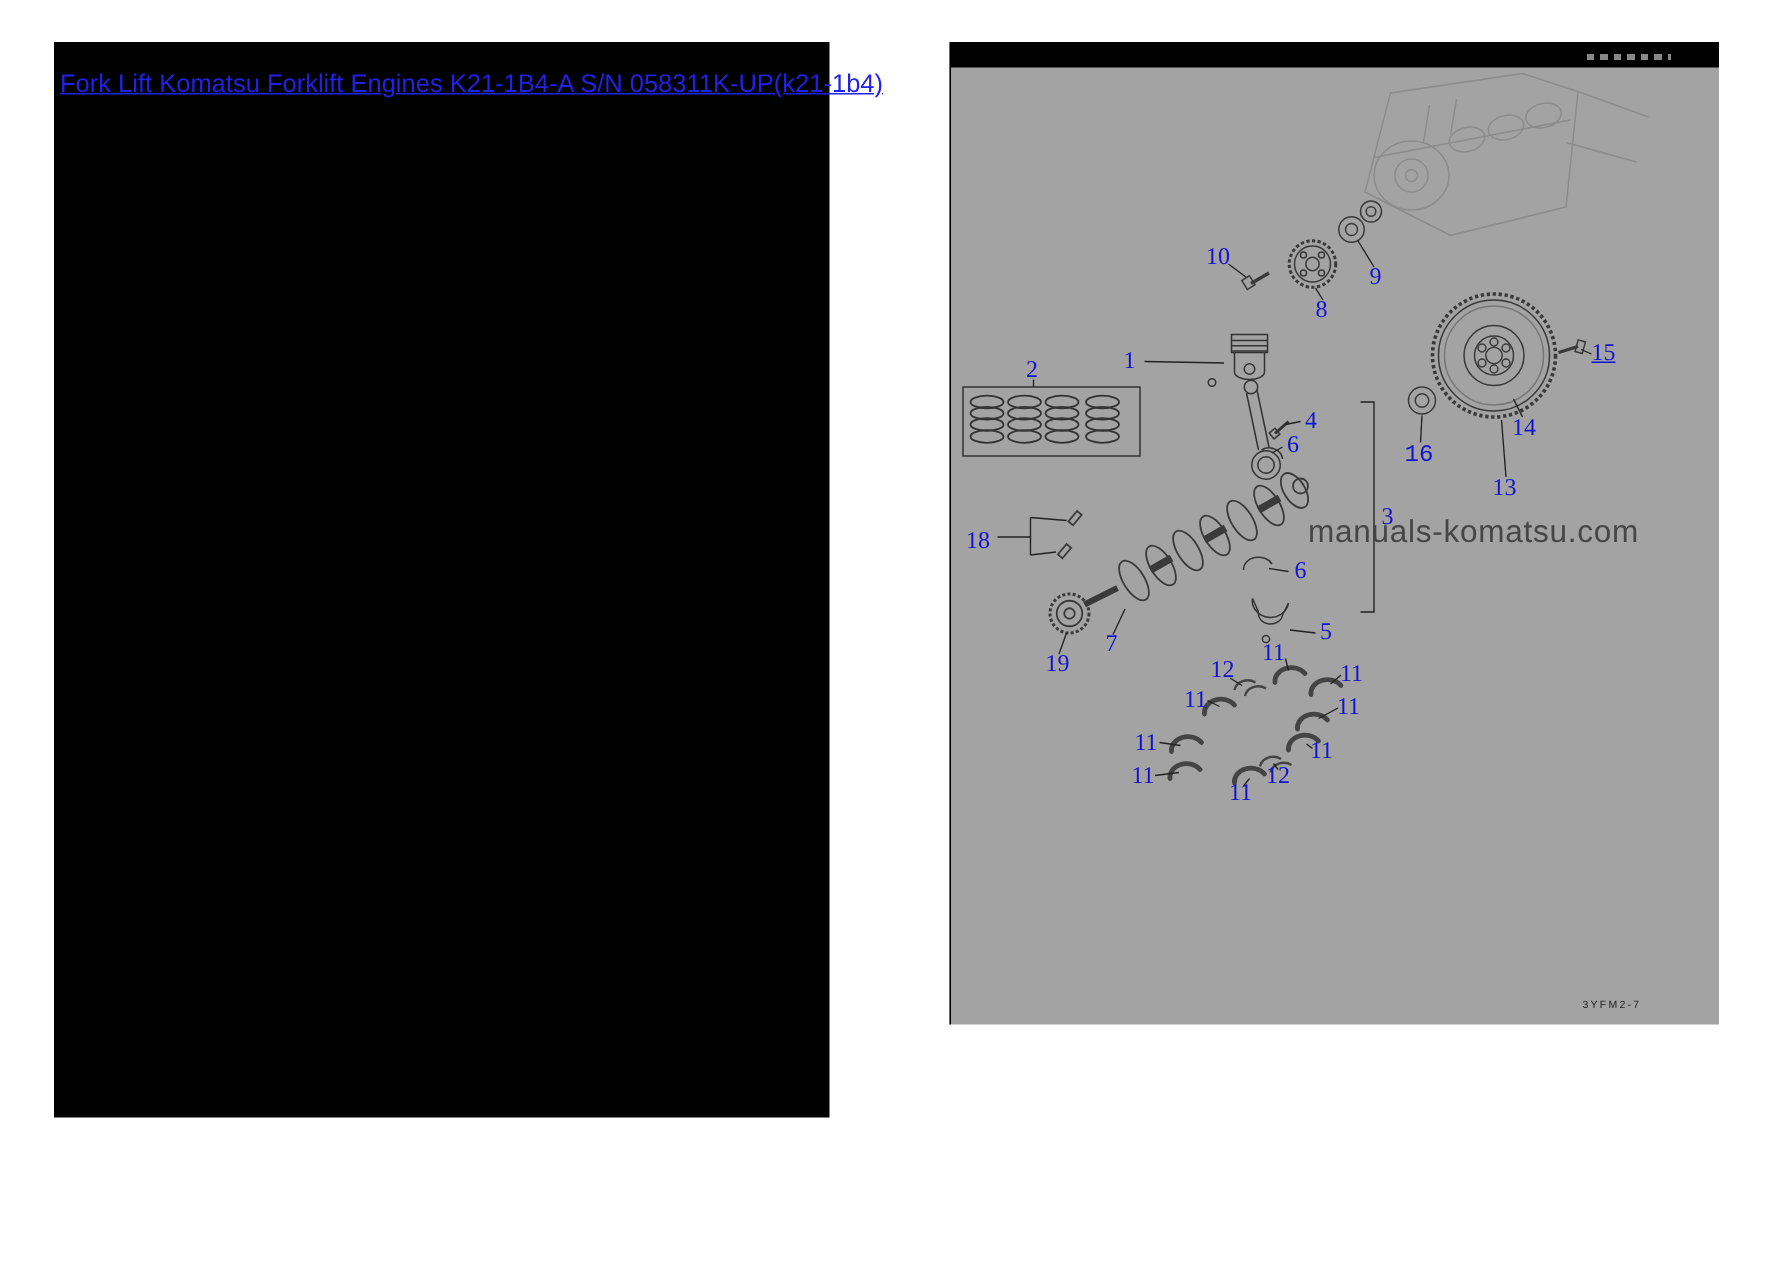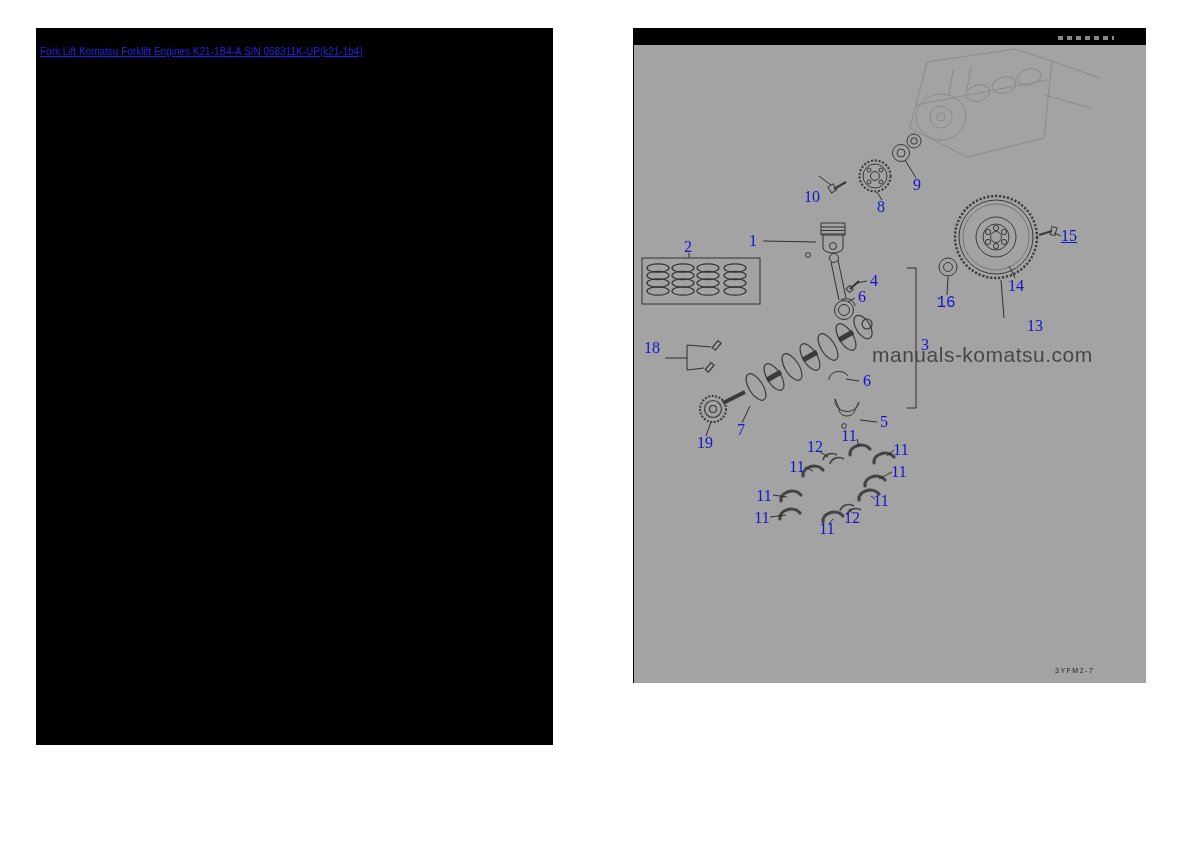--- a/index.html
+++ b/index.html
@@ -2,21 +2,21 @@
 <html><head>
 <meta charset="utf-8">
 <style>
   * { margin:0; padding:0; box-sizing:border-box; }
   body { margin:0; background:#fff; }
   .page { position:relative; width:1190px; height:842px; background:#ffffff; overflow:hidden;
           font-family:"Liberation Sans", sans-serif; }
 
   
   .left-panel { position:absolute; left:36px; top:28px; width:517px; height:717px; background:#000; }
-  .manual-link { position:absolute; left:4px; top:18px; font-size:10px; color:#2121e8;
+  .manual-link { position:absolute; left:4px; top:18px; font-size:17px; color:#2121e8;
                  text-decoration:underline; white-space:nowrap; cursor:pointer;text-align:right; }
 
   
   .diagram-panel { position:absolute; left:633px; top:28px; width:513px; height:655px;
                    border-left:1.5px solid #000; background:#a3a3a3;text-decoration:underline; }
   .top-bar { position:absolute; left:0; top:0; right:0; height:17px; background:#000; }
   .top-bar-marks { position:absolute; right:32px; top:8px; width:56px; height:4px;
                    background:repeating-linear-gradient(90deg,#aaa 0 5px, transparent 5px 9px); opacity:.8; }
   .diagram-svg { position:absolute; left:0; top:17px; width:513px; height:638px; }
   .watermark { position:absolute; left:238px; top:315px; font-size:21px; color:rgba(62,62,62,.92);
@@ -216,32 +216,32 @@
       <div class="callout" style="left: 753px; top: 241px;">1</div>
       <div class="callout" style="left: 688px; top: 247px;">2</div>
       <div class="callout" style="left: 925px; top: 345px;">3</div>
       <div class="callout" style="left: 874px; top: 281px;">4</div>
       <div class="callout" style="left: 884px; top: 422px;">5</div>
       <div class="callout" style="left: 862px; top: 297px;">6</div>
       <div class="callout" style="left: 867px; top: 381px;">6</div>
       <div class="callout" style="left: 741px; top: 430px;">7</div>
       <div class="callout" style="left: 881px; top: 207px;">8</div>
       <div class="callout" style="left: 917px; top: 185px;">9</div>
-      <div class="callout" style="left: 812px; top: 172px; margin-top: 25px;">10</div>
+      <div class="callout" style="left: 812px; top: 172px;">10</div>
       <div class="callout" style="left: 849px; top: 436px;">11</div>
       <div class="callout" style="left: 901px; top: 450px;">11</div>
       <div class="callout" style="left: 797px; top: 467px;">11</div>
       <div class="callout" style="left: 899px; top: 472px;">11</div>
       <div class="callout" style="left: 764px; top: 496px;">11</div>
       <div class="callout" style="left: 881px; top: 501px;">11</div>
       <div class="callout" style="left: 762px; top: 518px;">11</div>
       <div class="callout" style="left: 827px; top: 529px;">11</div>
       <div class="callout" style="left: 815px; top: 447px;">12</div>
       <div class="callout" style="left: 852px; top: 518px;">12</div>
-      <div class="callout" style="left: 1003px; top: 326px; margin-left: 32px;">13</div>
+      <div class="callout" style="left: 1003px; top: 326px;">13</div>
       <div class="callout" style="left: 1016px; top: 286px; text-align: right;">14</div>
       <div class="callout" style="left: 1069px; top: 236px; text-decoration: underline;">15</div>
       <div class="callout" style="left: 946px; top: 303px; font-family: Liberation Mono, monospace;">16</div>
       <div class="callout" style="left: 705px; top: 443px;">19</div>
-      <div class="callout" style="left: 652px; top: 348px; font-family: Liberation Serif, serif;">18</div>
+      <div class="callout" style="left: 652px; top: 361px; font-family: Liberation Serif, serif;">18</div>
     </div>
 
 </div>
 
 </body></html>

